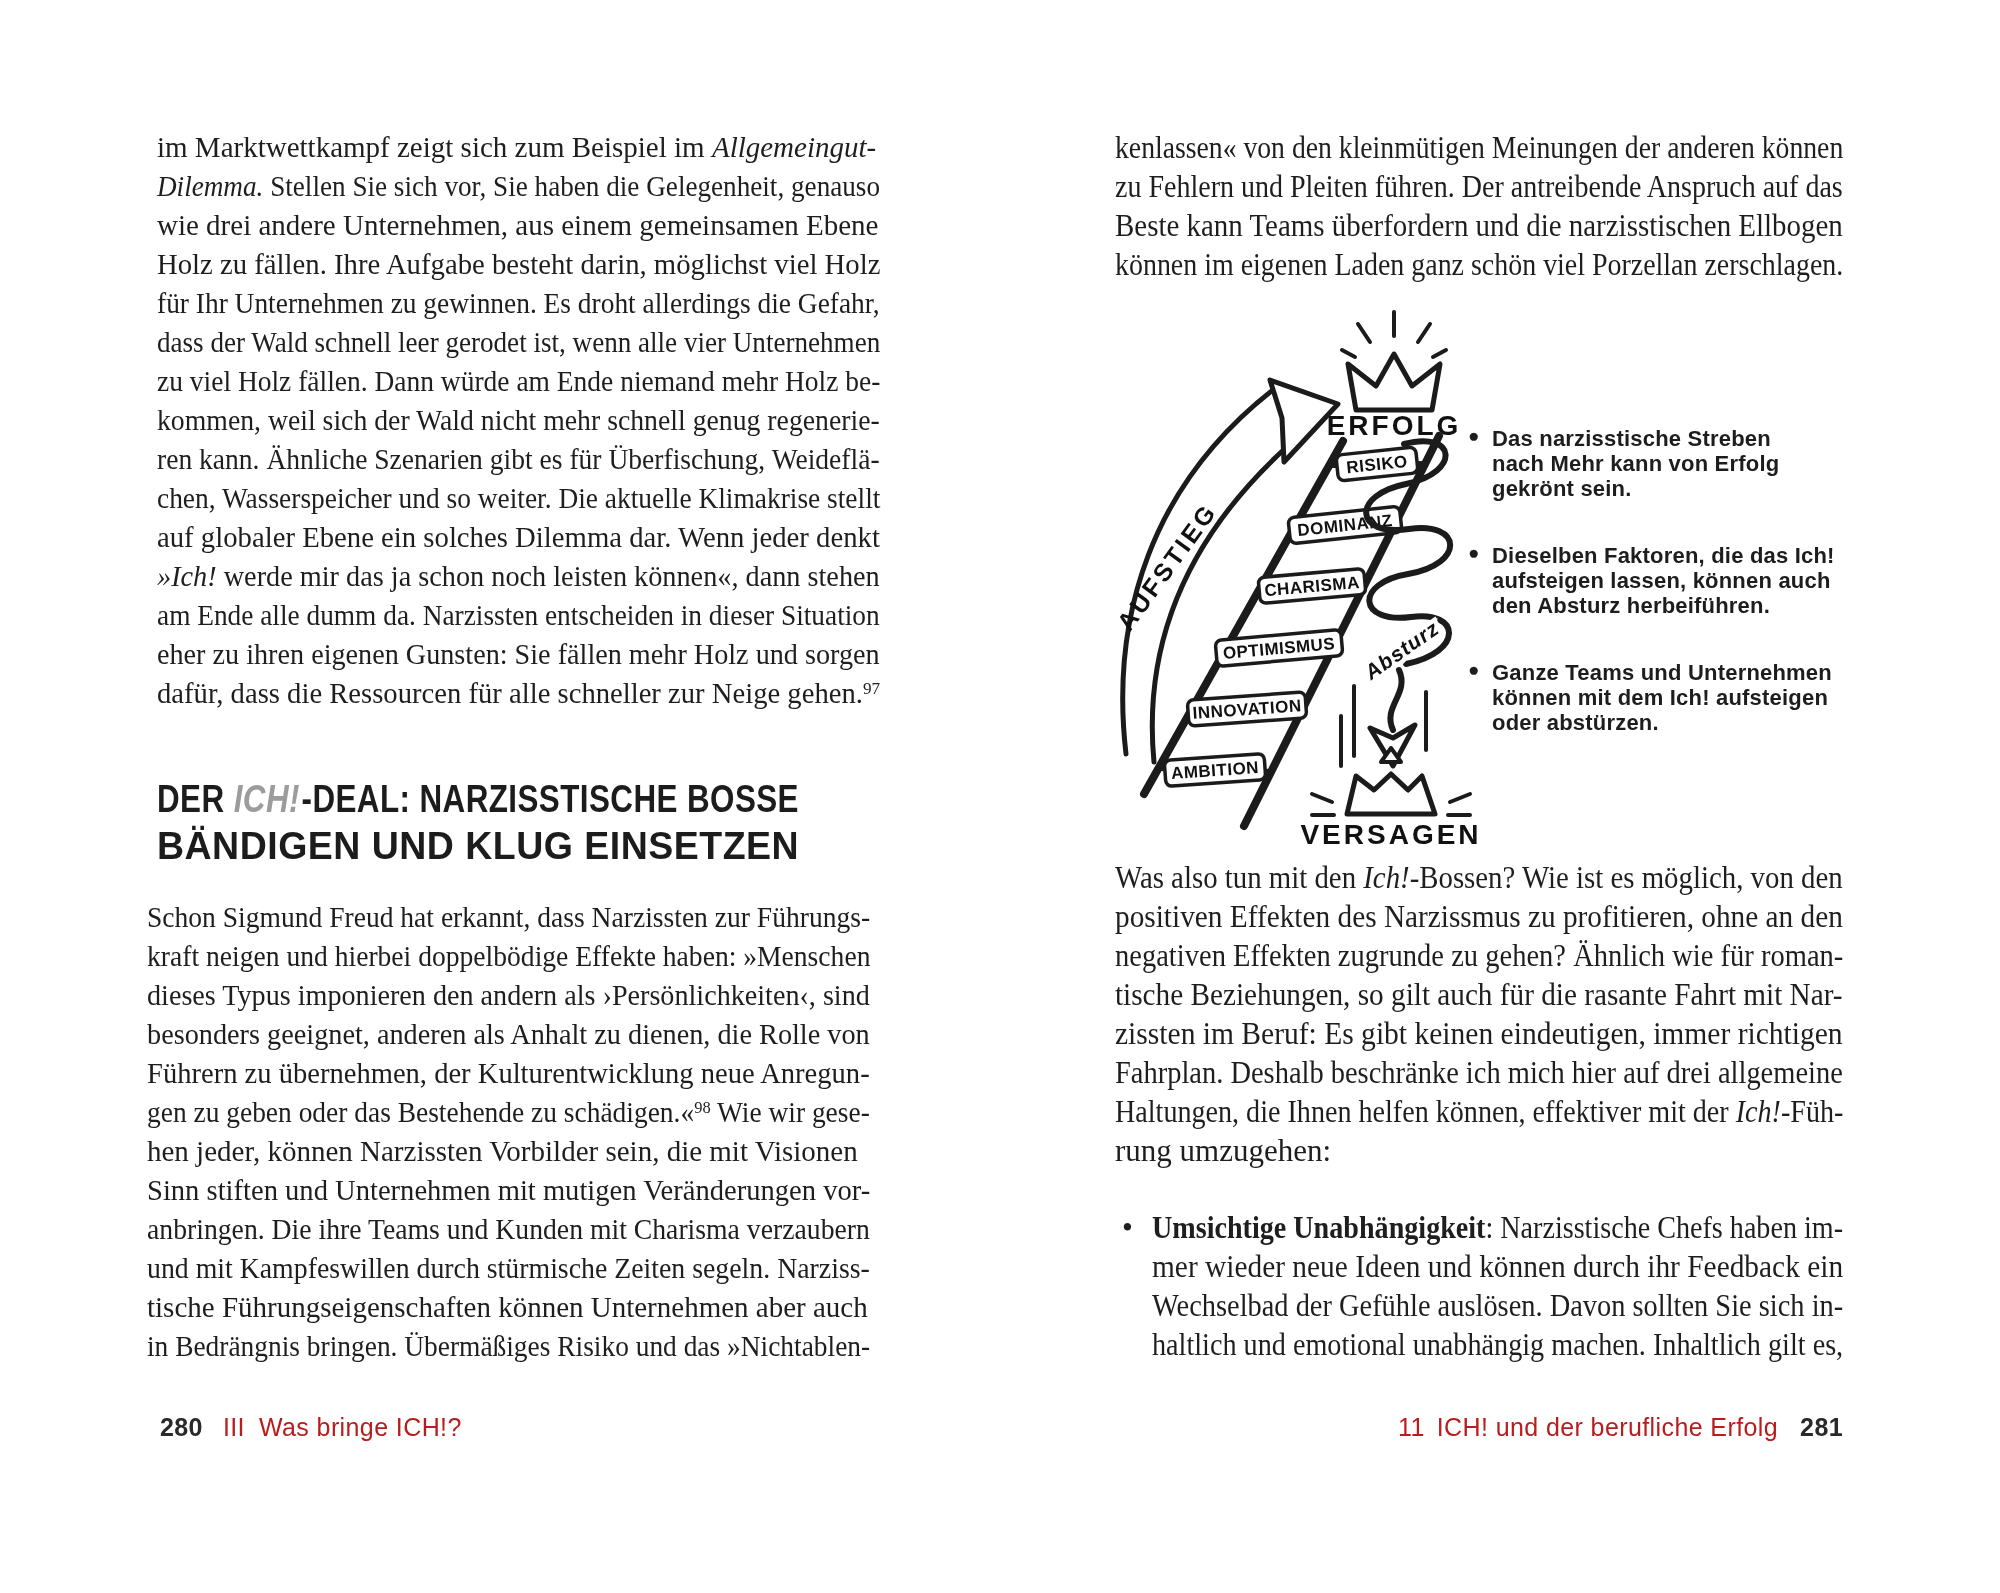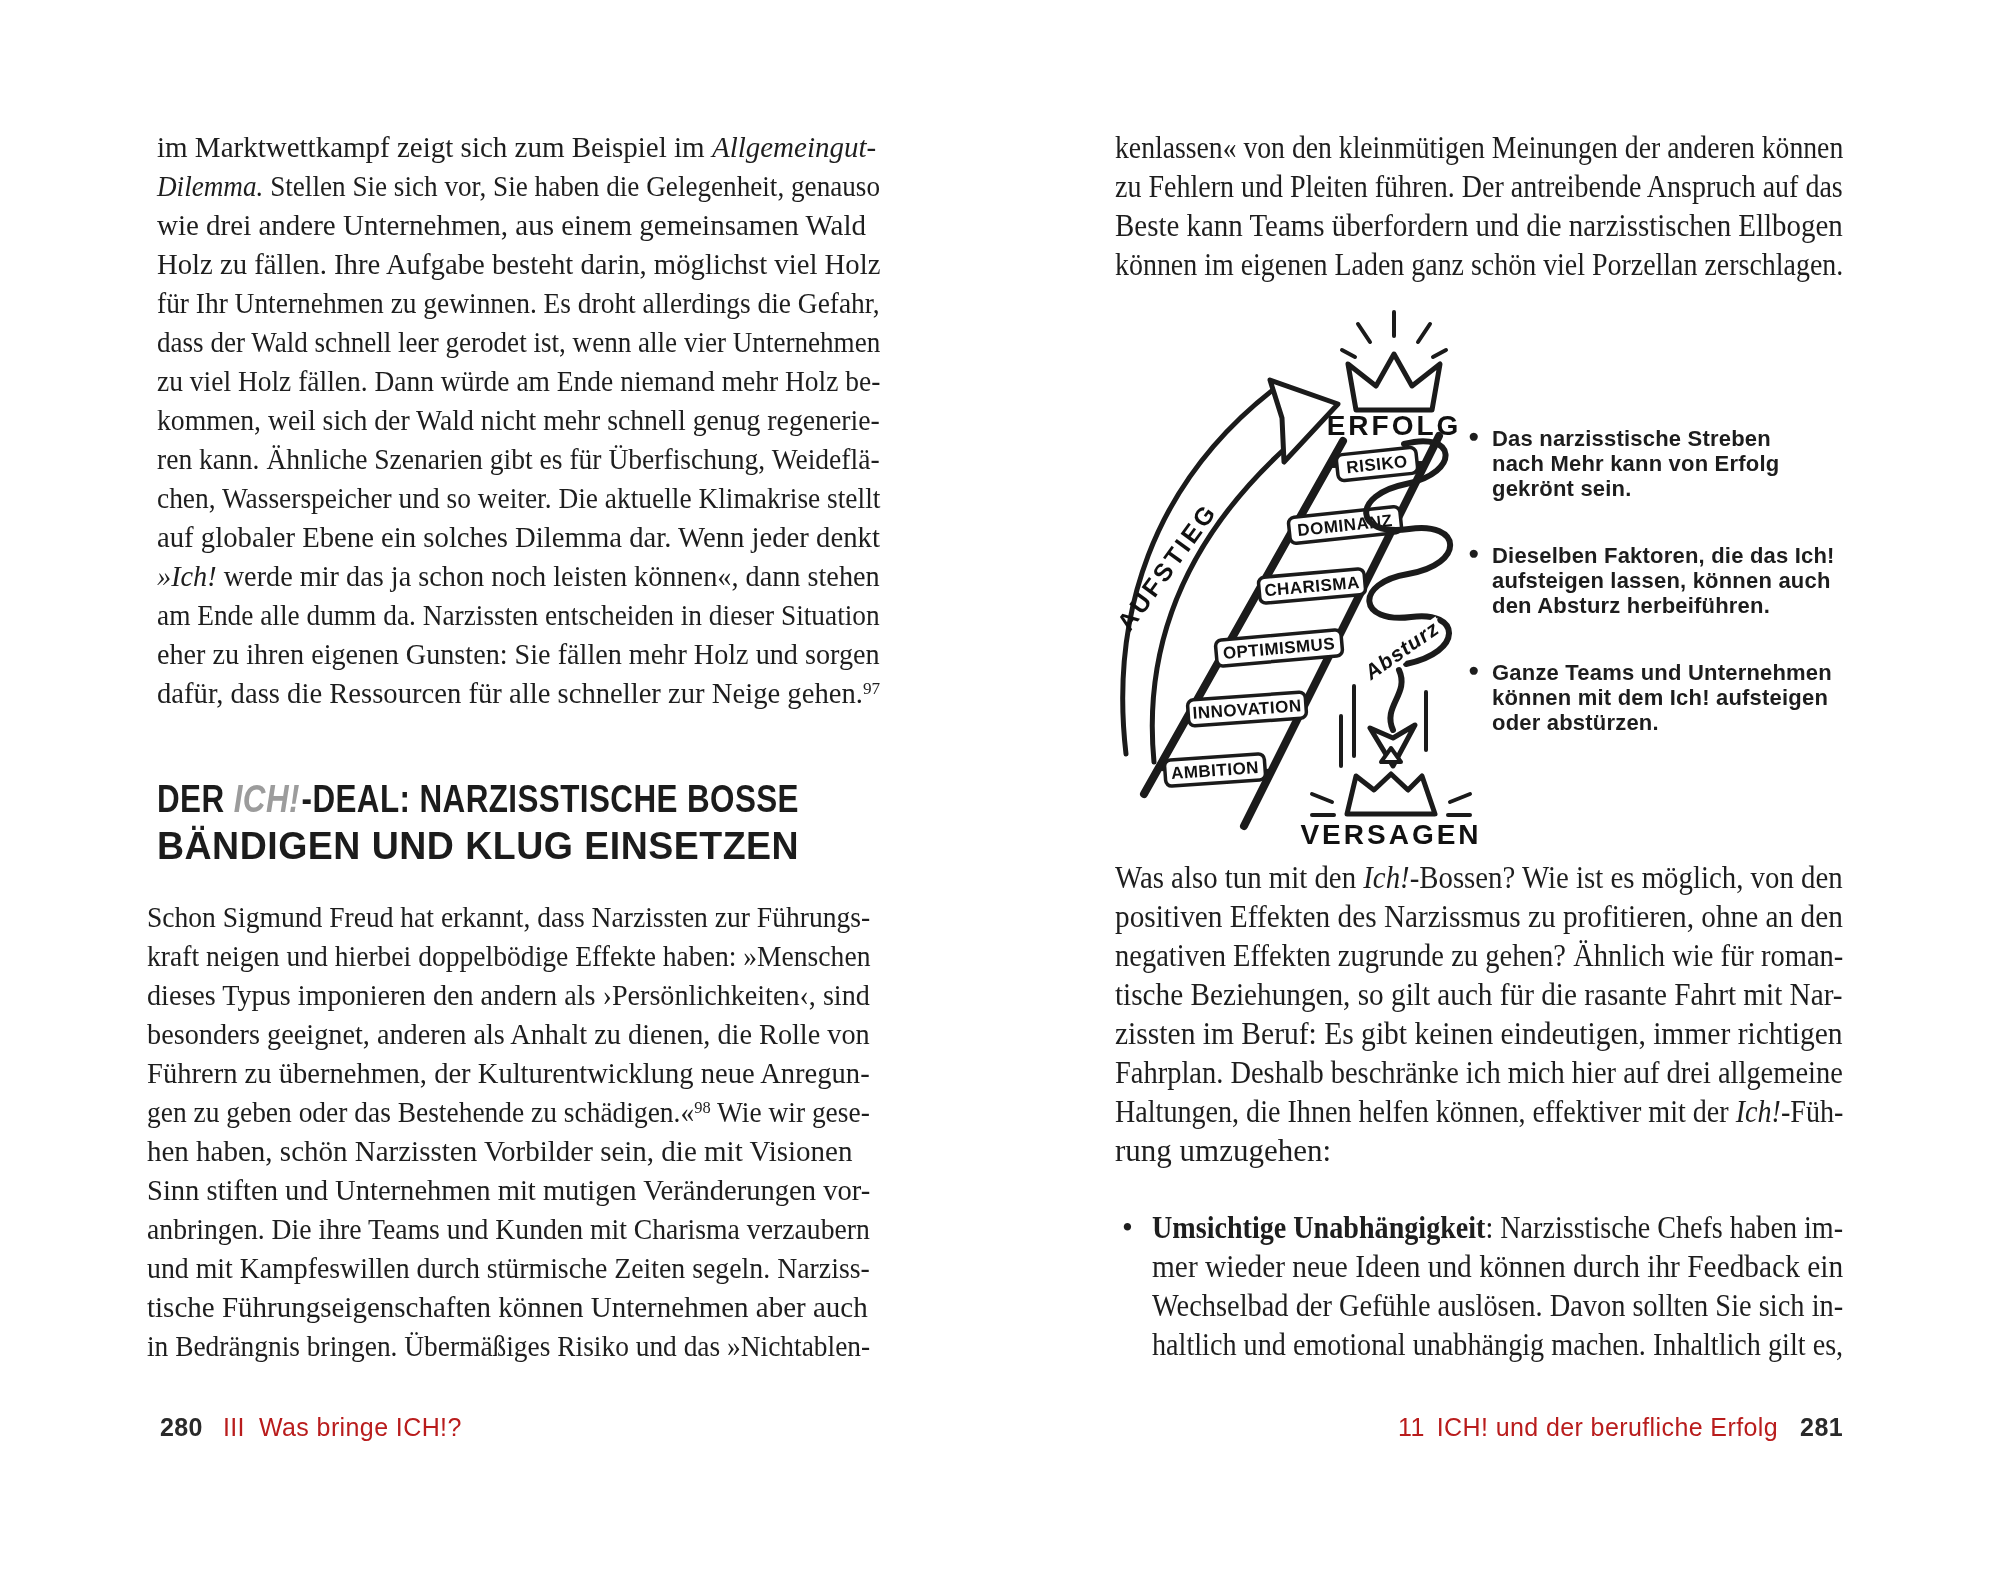--- a/index.html
+++ b/index.html
@@ -57,21 +57,21 @@
 </head>
 <body>
 
 <main class="spread">
 
   <section>
 
     <div class="block body-text size-left" style="left:157px;top:128px;width:723px;">
         <div class="line">im Marktwettkampf zeigt sich zum Beispiel im <i>Allgemeingut-</i></div>
         <div class="line" style="transform: scaleX(0.936528);"><i>Dilemma.</i> Stellen Sie sich vor, Sie haben die Gelegenheit, genauso</div>
-        <div class="line">wie drei andere Unternehmen, aus einem gemeinsamen Wald</div>
+        <div class="line">wie drei andere Unternehmen, aus einem gemeinsamen Ebene</div>
         <div class="line" style="transform: scaleX(0.990411);">Holz zu fällen. Ihre Aufgabe besteht darin, möglichst viel Holz</div>
         <div class="line" style="transform: scaleX(0.945098);">für Ihr Unternehmen zu gewinnen. Es droht allerdings die Gefahr,</div>
         <div class="line" style="transform: scaleX(0.934109);">dass der Wald schnell leer gerodet ist, wenn alle vier Unternehmen</div>
         <div class="line" style="transform: scaleX(0.947575);">zu viel Holz fällen. Dann würde am Ende niemand mehr Holz be-</div>
         <div class="line" style="transform: scaleX(0.956349);">kommen, weil sich der Wald nicht mehr schnell genug regenerie-</div>
         <div class="line" style="transform: scaleX(0.950066);">ren kann. Ähnliche Szenarien gibt es für Überfischung, Weideflä-</div>
         <div class="line" style="transform: scaleX(0.945098);">chen, Wasserspeicher und so weiter. Die aktuelle Klimakrise stellt</div>
         <div class="line" style="transform: scaleX(0.990411);">auf globaler Ebene ein solches Dilemma dar. Wenn jeder denkt</div>
         <div class="line" style="transform: scaleX(0.974394);"><i>»Ich!</i> werde mir das ja schon noch leisten können«, dann stehen</div>
         <div class="line" style="transform: scaleX(0.942634);">am Ende alle dumm da. Narzissten entscheiden in dieser Situation</div>
@@ -84,21 +84,21 @@
       <div class="line" style="transform: scaleX(0.986175);">BÄNDIGEN UND KLUG EINSETZEN</div>
     </h2>
 
     <div class="block body-text size-left" style="left:147px;top:898px;width:723px;">
         <div class="line" style="transform: scaleX(0.950066);">Schon Sigmund Freud hat erkannt, dass Narzissten zur Führungs-</div>
         <div class="line" style="transform: scaleX(0.951316);">kraft neigen und hierbei doppelbödige Effekte haben: »Menschen</div>
         <div class="line" style="transform: scaleX(0.97047);">dieses Typus imponieren den andern als ›Persönlichkeiten‹, sind</div>
         <div class="line" style="transform: scaleX(0.974394);">besonders geeignet, anderen als Anhalt zu dienen, die Rolle von</div>
         <div class="line" style="transform: scaleX(0.985014);">Führern zu übernehmen, der Kulturentwicklung neue Anregun-</div>
         <div class="line" style="transform: scaleX(0.946335);">gen zu geben oder das Bestehende zu schädigen.«<sup>98</sup> Wie wir gese-</div>
-        <div class="line">hen haben, schön Narzissten Vorbilder sein, die mit Visionen</div>
+        <div class="line">hen jeder, können Narzissten Vorbilder sein, die mit Visionen</div>
         <div class="line" style="transform: scaleX(0.985014);">Sinn stiften und Unternehmen mit mutigen Veränderungen vor-</div>
         <div class="line" style="transform: scaleX(0.955086);">anbringen. Die ihre Teams und Kunden mit Charisma verzaubern</div>
         <div class="line" style="transform: scaleX(0.958886);">und mit Kampfeswillen durch stürmische Zeiten segeln. Narziss-</div>
         <div class="line">tische Führungseigenschaften können Unternehmen aber auch</div>
         <div class="line" style="transform: scaleX(0.945098);">in Bedrängnis bringen. Übermäßiges Risiko und das »Nichtablen-</div>
       </div>
 
     <footer class="block footer footer-left" style="left:160px;top:1412px;width:700px;">
       <span class="pn">280</span><span class="fm">III</span><span class="ft">Was bringe ICH!?</span>
     </footer>

